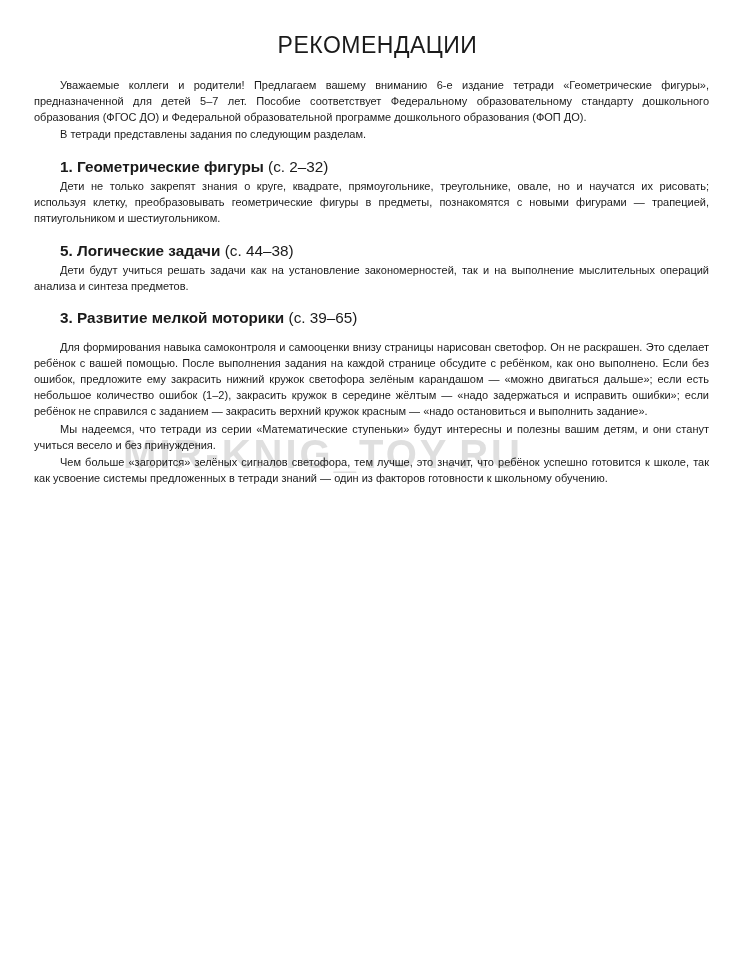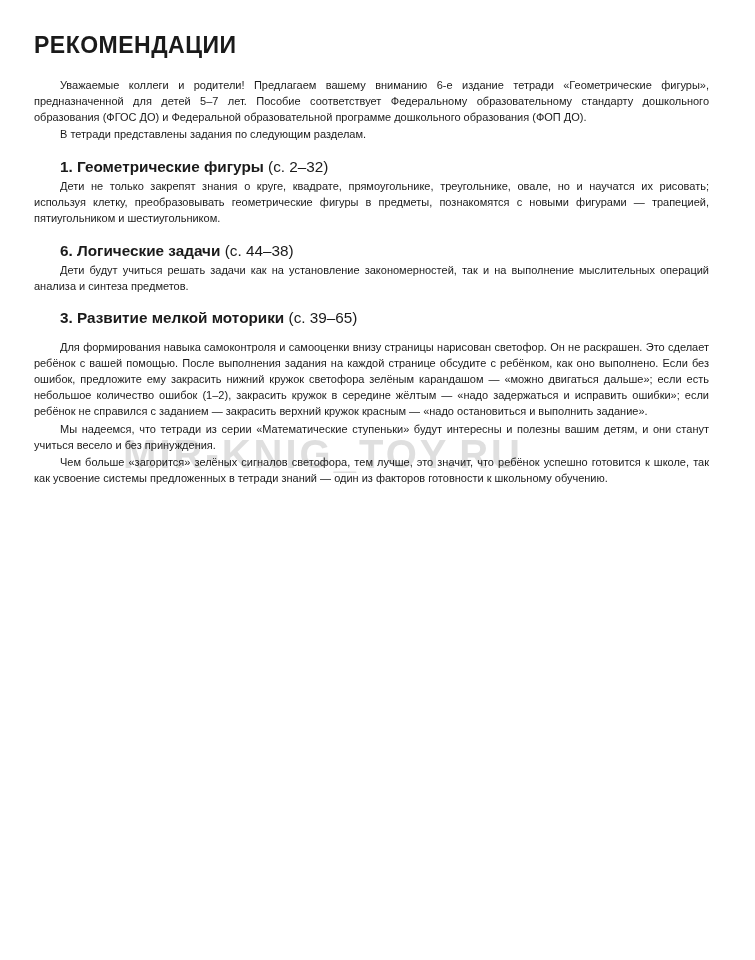--- a/index.html
+++ b/index.html
@@ -37,21 +37,22 @@
     font-family: "Liberation Sans", sans-serif;
     z-index: 5;
   }
   .content {
     position: relative;
     z-index: 10;
     padding: 24px 34px 0 34px;
   }
   h1.doc-title {
     font-size: 23px;
-    font-weight: bold;
+    font-weight: normal;
+    text-align: center;
     margin: 8px 0 18px 0;
     letter-spacing: 0.5px;
   }
   p.para {
     font-size: 11px;
     line-height: 1.47;
     margin: 0 12px 1px 0;
     text-align: justify;
     text-justify: inter-word;
     text-indent: 26px;
@@ -85,21 +86,21 @@
     <p class="para">Уважаемые коллеги и родители! Предлагаем вашему вниманию 6-е издание тетради «Геометрические фигуры», предназначенной для детей 5–7 лет. Пособие соответствует Федеральному образовательному стандарту дошкольного образования (ФГОС ДО) и Федеральной образовательной программе дошкольного образования (ФОП ДО).</p>
     <p class="para">В тетради представлены задания по следующим разделам.</p>
 
     <div class="section-head">
       <span class="strong">1. Геометрические фигуры</span>
       <span class="pages">(с. 2–32)</span>
     </div>
     <p class="para">Дети не только закрепят знания о круге, квадрате, прямоугольнике, треугольнике, овале, но и научатся их рисовать; используя клетку, преобразовывать геометрические фигуры в предметы, познакомятся с новыми фигурами — трапецией, пятиугольником и шестиугольником.</p>
 
     <div class="section-head">
-      <span class="strong">6. Логические задачи</span>
+      <span class="strong">5. Логические задачи</span>
       <span class="pages">(с. 44–38)</span>
     </div>
     <p class="para">Дети будут учиться решать задачи как на установление закономерностей, так и на выполнение мыслительных операций анализа и синтеза предметов.</p>
 
     <div class="section-head">
       <span class="strong">3. Развитие мелкой моторики</span>
       <span class="pages">(с. 39–65)</span>
     </div>
 
     <div class="spacer-sm"></div>

